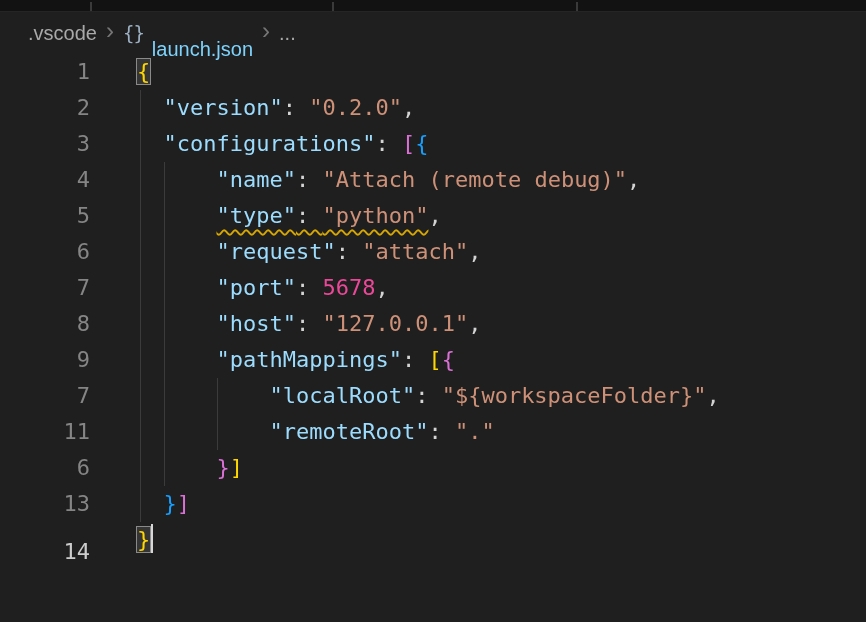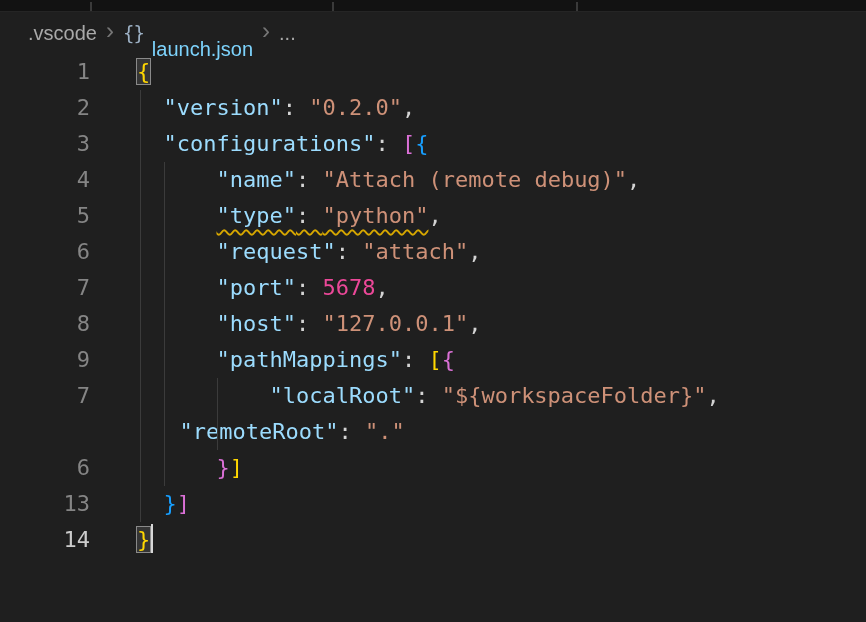--- a/index.html
+++ b/index.html
@@ -42,21 +42,21 @@
   
   .editor { position: relative; font-size: 22px; line-height: 36px; }
   .lines { position: relative; }
   .line { display: flex; height: 36px; }
   .gutter {
     width: 90px; flex: 0 0 90px;
     text-align: right;
     color: #858585;
     user-select: none;
   }
-  .gutter.current { color: #cccccc; }
+  .gutter.current { color: #cccccc; margin-top: 12px; }
   .code {
     padding-left: 47px;
     white-space: pre;
     color: #d4d4d4;
   }
   .tok-key { color: #9cdcfe; }
   .tok-str { color: #ce9178; }
   .tok-num { color: #ec4899; }
   .tok-pun { color: #d4d4d4; }
   .tok-ws  { color: #d4d4d4; }
@@ -145,20 +145,21 @@
       </div>
       <div class="line">
         <div class="gutter">9</div>
         <div class="code"><span class="tok-ws">      </span><span class="tok-key">"pathMappings"</span><span class="tok-pun">: </span><span class="tok-b1">[</span><span class="tok-b2">{</span></div>
       </div>
       <div class="line">
         <div class="gutter">7</div>
         <div class="code"><span class="tok-ws">          </span><span class="tok-key">"localRoot"</span><span class="tok-pun">: </span><span class="tok-str">"${workspaceFolder}"</span><span class="tok-pun">,</span></div>
       </div>
       <div class="line">
+        <div class="gutter">11</div>
         <div class="code"><span class="tok-ws">          </span><span class="tok-key">"remoteRoot"</span><span class="tok-pun">: </span><span class="tok-str">"."</span></div>
       </div>
       <div class="line">
         <div class="gutter">6</div>
         <div class="code"><span class="tok-ws">      </span><span class="tok-b2">}</span><span class="tok-b1">]</span></div>
       </div>
       <div class="line">
         <div class="gutter">13</div>
         <div class="code"><span class="tok-ws">  </span><span class="tok-b3">}</span><span class="tok-b2">]</span></div>
       </div>

